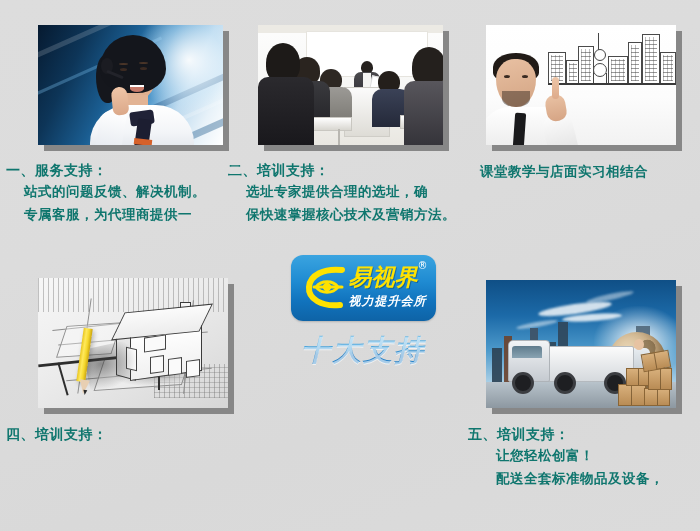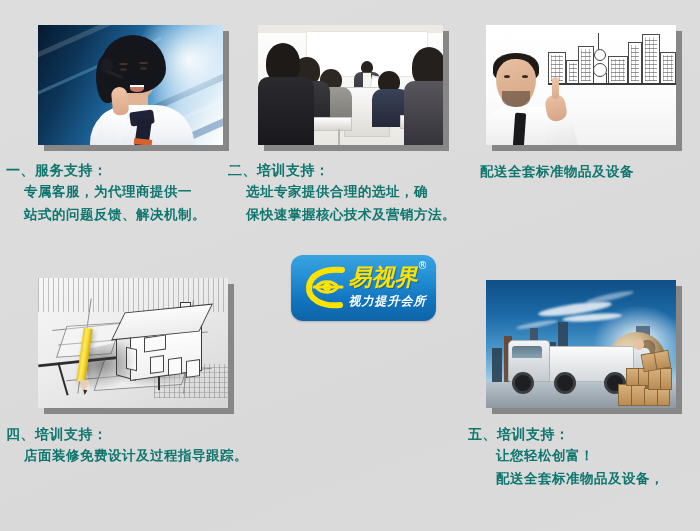--- a/index.html
+++ b/index.html
@@ -702,44 +702,41 @@
       <div class="box bx2"></div>
       <div class="box bx3"></div>
       <div class="box bx4"></div>
       <div class="box bx5"></div>
     </div>
   </div>
 
   <div class="cap cap1">
     <div class="title">一、服务支持：</div>
     <div class="body">
+      <div>站式的问题反馈、解决机制。</div>
       <div>专属客服，为代理商提供一</div>
-      <div>站式的问题反馈、解决机制。</div>
     </div>
   </div>
 
   <div class="cap cap2">
     <div class="title">二、培训支持：</div>
     <div class="body">
       <div>选址专家提供合理的选址，确</div>
       <div>保快速掌握核心技术及营销方法。</div>
     </div>
   </div>
 
   <div class="cap cap3">
     <div class="body">
-      <div>配送全套标准物品及设备</div>
+      <div>课堂教学与店面实习相结合</div>
     </div>
   </div>
 
   <div class="cap cap4">
     <div class="title">四、培训支持：</div>
-    <div class="body">
-      <div>店面装修免费设计及过程指导跟踪。</div>
-    </div>
   </div>
 
   <div class="cap cap5">
     <div class="title">五、培训支持：</div>
     <div class="body">
       <div>让您轻松创富！</div>
       <div>配送全套标准物品及设备，</div>
     </div>
   </div>
 
@@ -750,15 +747,16 @@
           <path d="M40 7 C22 5, 8 12, 7 24 C6 36, 20 44, 38 42" fill="none" stroke="#ffe200" stroke-width="6" stroke-linecap="round"></path>
           <path d="M14 24 C19 17, 31 17, 36 24 C31 31, 19 31, 14 24 Z" fill="none" stroke="#ffe200" stroke-width="3"></path>
           <circle cx="25" cy="24" r="4.2" fill="#ffe200"></circle>
           <path d="M12 24 L40 24" stroke="#ffe200" stroke-width="3" stroke-linecap="round"></path>
         </svg>
       </div>
       <div class="logo-cn">易视界</div>
       <div class="logo-sub">视力提升会所</div>
       <div class="logo-reg">®</div>
     </div>
+    <div class="slogan">十大支持</div>
   </div>
 
 </div>
 
 </body></html>

